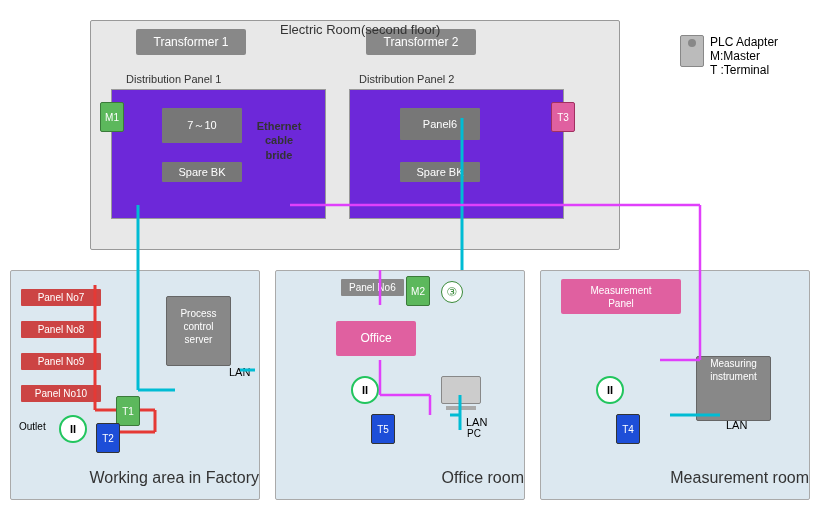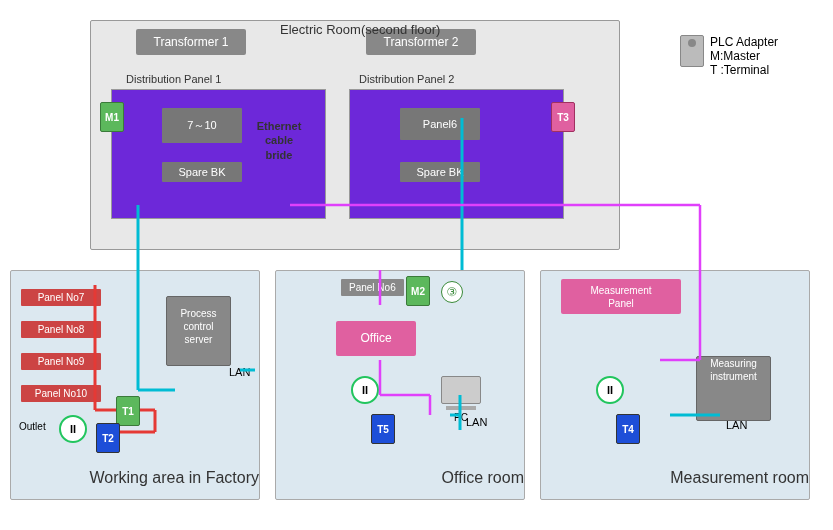--- a/index.html
+++ b/index.html
@@ -83,21 +83,21 @@
     
     .plc-adapter {
       position: absolute;
       width: 24px;
       height: 30px;
       background: #5cb85c;
       border: 1.5px solid #3a7a3a;
       border-radius: 2px;
       color: #fff;
       font-size: 10px;
-      font-weight: bold;
+      font-weight: normal;
       text-align: center;
       line-height: 30px;
       z-index: 10;
     }
     .plc-adapter-pink {
       background: #e060a0;
       border-color: #a03060;
     }
     .plc-adapter-dark {
       background: #1d4ed8;
@@ -352,21 +352,21 @@
     </div>
 
     <div class="circle-ii" style="top:105px;left:75px;">II</div>
 
     <div class="plc-adapter plc-adapter-dark" style="top:143px;left:95px;">T5</div>
 
     <div style="position:absolute;top:105px;left:165px;">
 
       <div style="width:40px;height:28px;background:#ccc;border:1.5px solid #888;border-radius:2px;margin-bottom:2px;"></div>
       <div style="width:30px;height:4px;background:#aaa;margin:0 auto;"></div>
-      <div style="text-align:center;font-size:10px;margin-top:2px;">PC</div>
+      <div style="text-align:right;font-size:10px;margin-top:18px;">PC</div>
     </div>
 
     <div style="position:absolute;top:145px;left:190px;font-size:11px;">LAN</div>
 
     <div class="area-label">Office room</div>
   </div>
 
   <div class="area-measurement">
 
     <div style="position:absolute;top:8px;left:20px;width:120px;height:35px;background:#e060a0;color:#fff;font-size:10px;text-align:center;display:flex;align-items:center;justify-content:center;line-height:1.3;border-radius:2px;">

